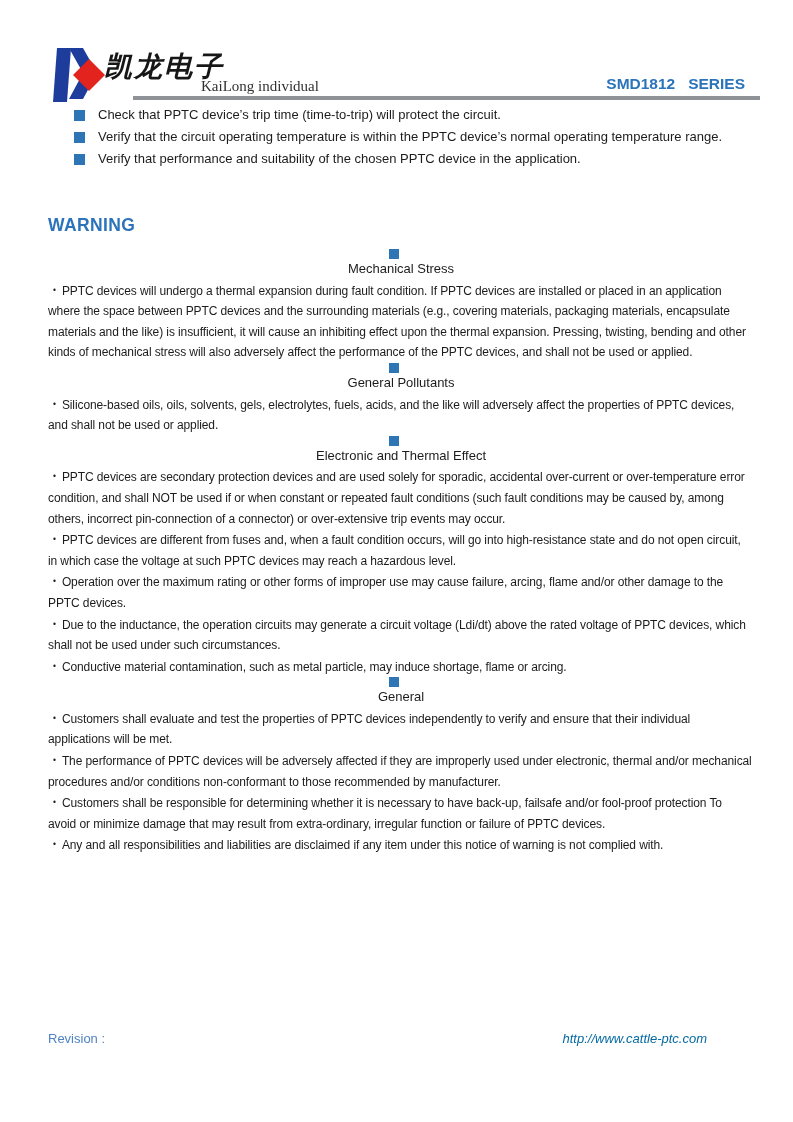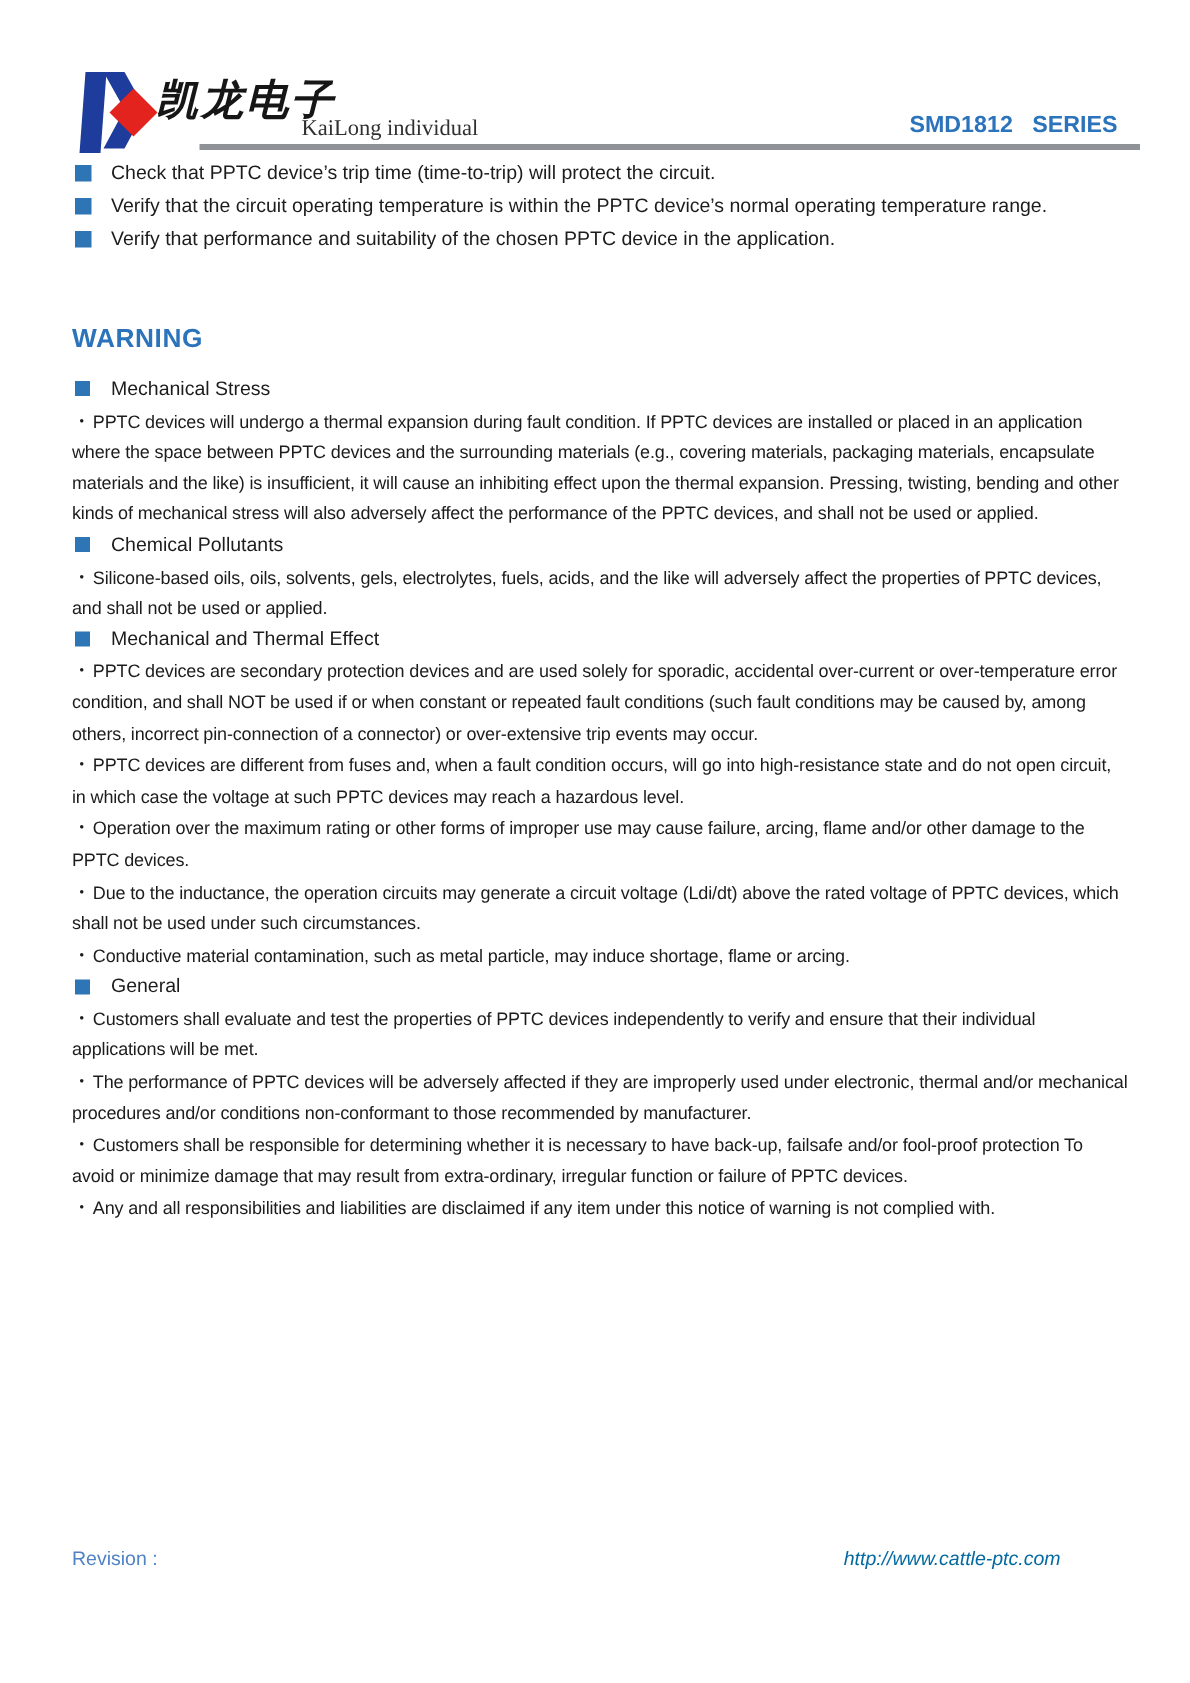--- a/index.html
+++ b/index.html
@@ -26,32 +26,32 @@
     font-size:15px; color:#303030; white-space:nowrap;
   }
   .series {
     position:absolute; right:48px; top:75px;
     font-size:15.5px; font-weight:bold; color:#2b73bb; white-space:pre;
   }
   .rule { position:absolute; left:133px; right:33px; top:96px; height:4px; background:#8f9296; }
 
   
   .checklist { list-style:none; padding:8px 40px 0 50px; }
-  .checklist li { display:flex; align-items:center; line-height:22px; font-size:13px; }
+  .checklist li { display:flex; align-items:center; line-height:22px; font-size:13px;margin-left:24px; }
   .sq-lg { width:11px; height:11px; background:#2e75b6; flex:none; margin-right:13px; }
 
   
   .warning-title {
     margin:44px 0 0 48px; color:#2b73bb;
     font-size:17.5px; font-weight:bold; letter-spacing:0.4px; line-height:22px;
   }
 
   
   .content { padding:13px 41px 0 48px; }
-  .sec-h { display:flex; align-items:center; font-size:13px; font-weight:normal; line-height:20.6px; padding-left:2px; color:#1c1c1c; }
+  .sec-h { display:flex; align-items:center; font-size:13px; font-weight:normal; line-height:20.6px; padding-left:2px; color:#1c1c1c;flex-direction:column; }
   .sq { width:10px; height:10px; background:#2e75b6; flex:none; margin-right:14px; }
   .para { font-size:12px; line-height:20.6px; letter-spacing:-0.1px; }
   .dot { display:inline-block; margin:0 6px 0 5px; font-size:8.5px; vertical-align:2px; }
 
   
   .footer {
     position:absolute; left:48px; right:86px; top:1031px;
     display:flex; justify-content:space-between; align-items:center;
     font-size:13px; color:#4f83c4;
   }
@@ -94,27 +94,27 @@
   <div class="content">
 
     <h2 class="sec-h">
       <span class="sq"></span>
       <span>Mechanical Stress</span>
     </h2>
     <p class="para"><span class="dot">•</span><span>PPTC devices will undergo a thermal expansion during fault condition. If PPTC devices are installed or placed in an application where the space between PPTC devices and the surrounding materials (e.g., covering materials, packaging materials, encapsulate materials and the like) is insufficient, it will cause an inhibiting effect upon the thermal expansion. Pressing, twisting, bending and other kinds of mechanical stress will also adversely affect the performance of the PPTC devices, and shall not be used or applied.</span></p>
 
     <h2 class="sec-h">
       <span class="sq"></span>
-      <span>Chemical Pollutants</span>
+      <span>General Pollutants</span>
     </h2>
     <p class="para"><span class="dot">•</span><span>Silicone-based oils, oils, solvents, gels, electrolytes, fuels, acids, and the like will adversely affect the properties of PPTC devices, and shall not be used or applied.</span></p>
 
     <h2 class="sec-h">
       <span class="sq"></span>
-      <span>Mechanical and Thermal Effect</span>
+      <span>Electronic and Thermal Effect</span>
     </h2>
     <p class="para"><span class="dot">•</span><span>PPTC devices are secondary protection devices and are used solely for sporadic, accidental over-current or over-temperature error condition, and shall NOT be used if or when constant or repeated fault conditions (such fault conditions may be caused by, among others, incorrect pin-connection of a connector) or over-extensive trip events may occur.</span></p>
     <p class="para"><span class="dot">•</span><span>PPTC devices are different from fuses and, when a fault condition occurs, will go into high-resistance state and do not open circuit, in which case the voltage at such PPTC devices may reach a hazardous level.</span></p>
     <p class="para"><span class="dot">•</span><span>Operation over the maximum rating or other forms of improper use may cause failure, arcing, flame and/or other damage to the PPTC devices.</span></p>
     <p class="para"><span class="dot">•</span><span>Due to the inductance, the operation circuits may generate a circuit voltage (Ldi/dt) above the rated voltage of PPTC devices, which shall not be used under such circumstances.</span></p>
     <p class="para"><span class="dot">•</span><span>Conductive material contamination, such as metal particle, may induce shortage, flame or arcing.</span></p>
 
     <h2 class="sec-h">
       <span class="sq"></span>
       <span>General</span>

